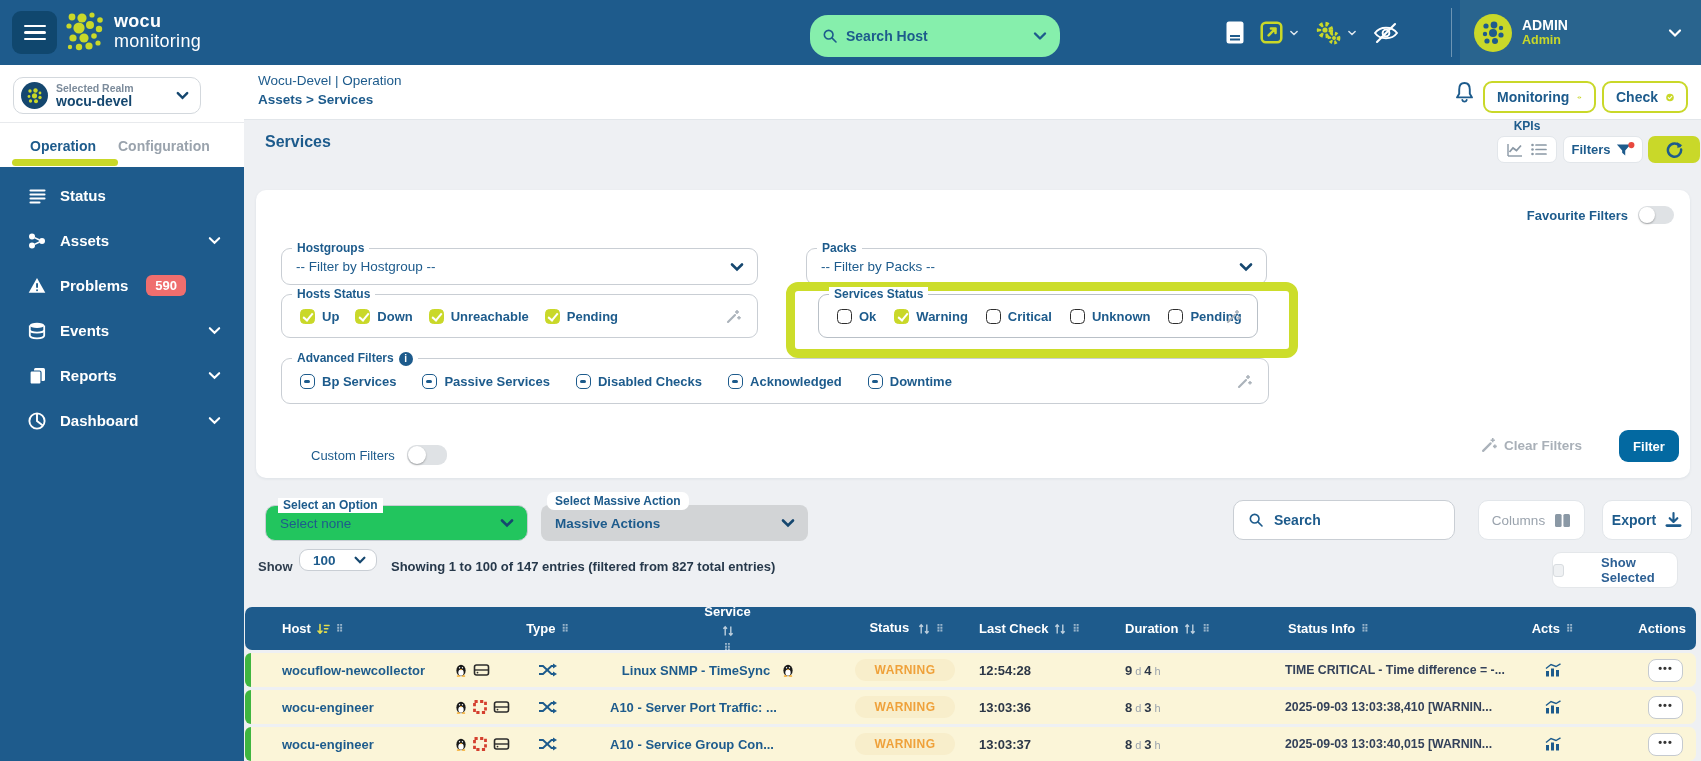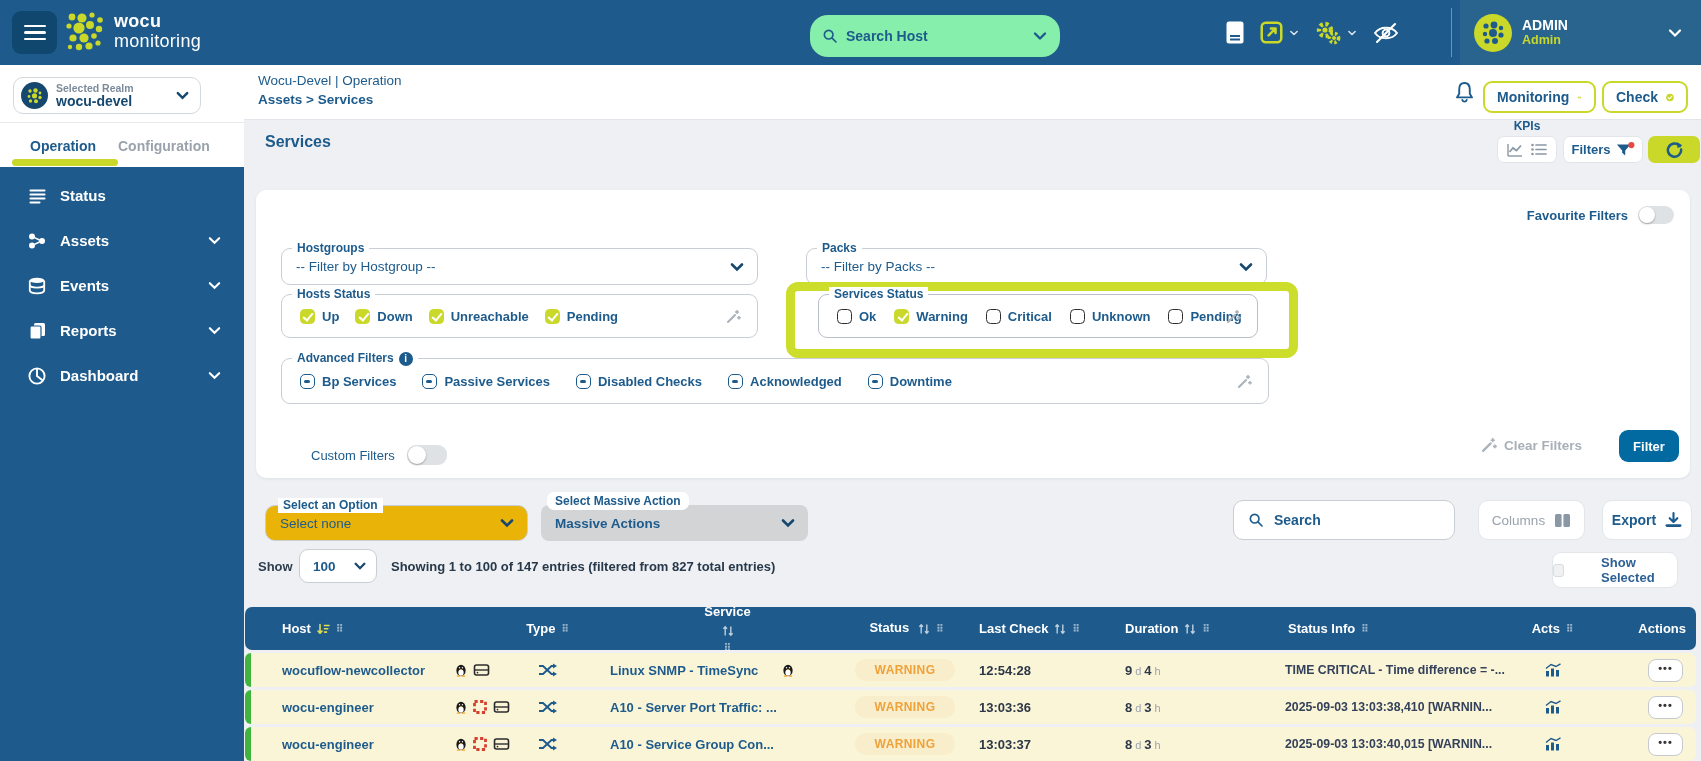--- a/index.html
+++ b/index.html
@@ -100,42 +100,42 @@
   .info-i { width:14px; height:14px; border-radius:50%; background:#1d5b8c; color:#fff; font-size:10px; font-weight:700;
     display:inline-flex; align-items:center; justify-content:center; font-style:normal;}
   .custom-row { position:absolute; left:55px; top:255px; display:flex; align-items:center; gap:12px;}
   .custom-row .lab { font-size:13px; font-weight:400; color:#1d5b8c;text-align:right;}
   .clear-row { position:absolute; left:1225px; top:247px; display:flex; align-items:center; gap:7px; cursor:pointer;}
   .clear-row .lab { font-size:13.5px; font-weight:600; color:#a9b0b8;}
   .filter-btn { position:absolute; left:1363px; top:240px; width:60px; height:32px; background:#0369a1; color:#fff; border:none;
     border-radius:9px; font-size:13px; font-weight:600; cursor:pointer; font-family:inherit;}
 
   
-  .sel-box { position:absolute; left:265px; top:505px; width:263px; height:36px; border:1px solid #c9ced4; border-radius:10px; background:#eab308;
+  .sel-box { position:absolute; left:265px; top:505px; width:263px; height:36px; border:1px solid #c9ced4; border-radius:10px; background:#22c55e;
     display:flex; align-items:center; cursor:pointer;}
   .sel-box .lab { position:absolute; top:-8px; left:12px; background:#fff; padding:0 5px; font-size:12px; font-weight:700; color:#1d5b8c; line-height:15px;}
   .sel-box .val { font-size:13.5px; font-weight:500; color:#1d5b8c; margin-left:14px;}
   .sel-box .chev { position:absolute; right:12px; width:16px; height:16px; color:#15476f;}
   .massive-box { position:absolute; left:541px; top:505px; width:267px; height:36px; background:#d2d4d6; border-radius:8px;
     display:flex; align-items:center; cursor:default;}
   .massive-box .lab { position:absolute; top:-13px; left:6px; background:#fff; border-radius:7px; padding:2px 8px;
     font-size:12px; font-weight:700; color:#1d5b8c;}
   .massive-box .val { font-size:13.5px; font-weight:600; color:#1d5b8c; margin-left:14px;}
   .massive-box .chev { position:absolute; right:12px; width:16px; height:16px; color:#15476f;}
   .search-box { position:absolute; left:1233px; top:500px; width:222px; height:40px; border:1px solid #c9ced4; border-radius:10px;
     background:#fff; display:flex; align-items:center; gap:10px; padding:0 14px; cursor:text;}
   .search-box .ph { font-size:14px; font-weight:700; color:#1d5b8c;}
   .columns-btn { position:absolute; left:1478px; top:500px; width:107px; height:40px; border:1px solid #e2e6ea; border-radius:10px; background:#fff;
     display:flex; align-items:center; justify-content:center; gap:9px; font-size:13.5px; font-weight:500; color:#9aa3ad; cursor:pointer;}
   .export-btn { position:absolute; left:1602px; top:500px; width:90px; height:40px; border:1px solid #e2e6ea; border-radius:10px; background:#fff;
     display:flex; align-items:center; justify-content:center; gap:9px; font-size:14px; font-weight:700; color:#1d5b8c; cursor:pointer;}
 
   
   .show-lab { position:absolute; left:258px; top:559px; font-size:13px; font-weight:600; color:#2f3e4e;}
-  .show-select { position:absolute; left:299px; top:549px; width:78px; height:34px; border:1px solid #c9ced4; border-radius:9px; background:#fff;
+  .show-select { position:absolute; left:299px; top:549px; width:78px; height:22px; border:1px solid #c9ced4; border-radius:9px; background:#fff;
     display:flex; align-items:center; cursor:pointer;}
   .show-select .val { font-size:13.5px; font-weight:700; color:#1d5b8c; margin-left:13px;}
   .show-select .chev { position:absolute; right:9px; width:14px; height:14px; color:#15476f;}
   .showing-text { position:absolute; left:391px; top:559px; font-size:13px; font-weight:700; color:#26384a; white-space:nowrap;}
   .show-selected { position:absolute; left:1552px; top:552px; width:126px; height:36px; background:#fff; border:1px solid #e4e7ea; border-radius:9px;
     display:flex; align-items:center; justify-content:center; gap:8px; cursor:pointer;}
   .show-selected .cbx { width:13px; height:13px; background:#eff1f3; border:1px solid #d8dce0; border-radius:3px;}
   .show-selected .lab { font-size:13px; font-weight:600; color:#2d6094;margin-left:29px;}
 
   
@@ -148,21 +148,21 @@
   .c-info{width:285px;} .c-acts{width:55px; justify-content:center;} .c-actions{width:116px; justify-content:flex-end;}
   .th.c-host{padding-left:37px;} .th.c-service{padding-left:35px;flex-direction:column;} .th.c-last{padding-left:14px;}
   .th.c-dur{padding-left:20px;} .th.c-info{padding-left:48px;} .th.c-actions{padding-right:10px;}
   .status-wrap { width:46px; word-break:break-all; line-height:1.15; text-align:center;}
   .row { display:flex; align-items:center; height:34px; margin-top:3px; background:#fbf5d8; border-radius:7px; position:relative;}
   .row::before { content:""; width:6px; align-self:stretch; background:#3fb53f; border-radius:7px 0 0 7px; flex:none;}
   .cell { display:flex; align-items:center;}
   .cell.c-host{ width:269px; padding-left:31px; gap:5px;}
   .host-text { width:168px; font-size:13px; font-weight:700; color:#1d5b8c; white-space:nowrap; flex:none;}
   .hicons { display:flex; align-items:center; gap:6px;}
-  .cell.c-service{ padding-left:35px; }
+  .cell.c-service{ padding-left:35px; text-align:center;}
   .svc-text { font-size:13px; font-weight:700; color:#1d5b8c; white-space:nowrap;}
   .svc-text.fixed { width:172px; flex:none;}
   .warn-badge { width:100px; height:22px; border-radius:11px; background:#f8eecb; color:#efa13a; font-size:12px; font-weight:700;
     letter-spacing:.4px; display:flex; align-items:center; justify-content:center;}
   .cell.c-last{ padding-left:14px; font-size:13px; font-weight:700; color:#2c3747;}
   .cell.c-dur{ padding-left:20px; font-size:13px; font-weight:700; color:#2c3747; gap:3px; align-items:baseline;}
   .dur-u { font-size:11px; font-weight:500; color:#9aa3ad;}
   .cell.c-info{ padding-left:45px; font-size:12.3px; font-weight:600; color:#33415a; white-space:nowrap; overflow:hidden;}
   .dots-btn { width:35px; height:23px; background:#fff; border:1px solid #c5cad0; border-radius:8px; margin-right:13px;
     font-size:11px; font-weight:700; color:#333; letter-spacing:1px; display:flex; align-items:center; justify-content:center;
@@ -325,20 +325,31 @@
         <g stroke="#fff" stroke-width="1.6">
             <line x1="6.5" y1="5.6" x2="11.5" y2="8"></line>
             <line x1="6.5" y1="12.4" x2="11.5" y2="10"></line>
           </g>
       </svg>
     </span>
     <span class="mi-label">Assets</span>
     <svg class="chev" viewBox="0 0 16 16">
       <path d="M3 5.5 L8 10.5 L13 5.5" fill="none" stroke="currentColor" stroke-width="2.2" stroke-linecap="round"></path>
       </svg>
+  </div>
+  <div class="menu-item">
+    <span class="mi-icon">
+      <svg width="18" height="17" viewBox="0 0 18 17">
+        <path d="M9 1 L17.3 15.8 H0.7 Z" fill="#fff"></path>
+        <rect x="8.1" y="6" width="1.9" height="5" rx="0.9" fill="#1e5b8c"></rect>
+        <rect x="8.1" y="12.3" width="1.9" height="1.9" rx="0.9" fill="#1e5b8c"></rect>
+      </svg>
+    </span>
+    <span class="mi-label">Problems</span>
+    <span class="badge-red">590</span>
   </div>
   <div class="menu-item">
     <span class="mi-icon">
       <svg width="18" height="18" viewBox="0 0 18 18">
         <ellipse cx="9" cy="3.4" rx="7.2" ry="2.6" fill="#fff"></ellipse>
         <path d="M1.8 3.4 v4.6 c0 1.5 3.2 2.7 7.2 2.7 s7.2 -1.2 7.2 -2.7 V3.4" fill="none" stroke="#fff" stroke-width="1.8"></path>
         <path d="M1.8 8 v5.6 c0 1.5 3.2 2.7 7.2 2.7 s7.2 -1.2 7.2 -2.7 V8" fill="none" stroke="#fff" stroke-width="1.8"></path>
       </svg>
     </span>
     <span class="mi-label">Events</span>

